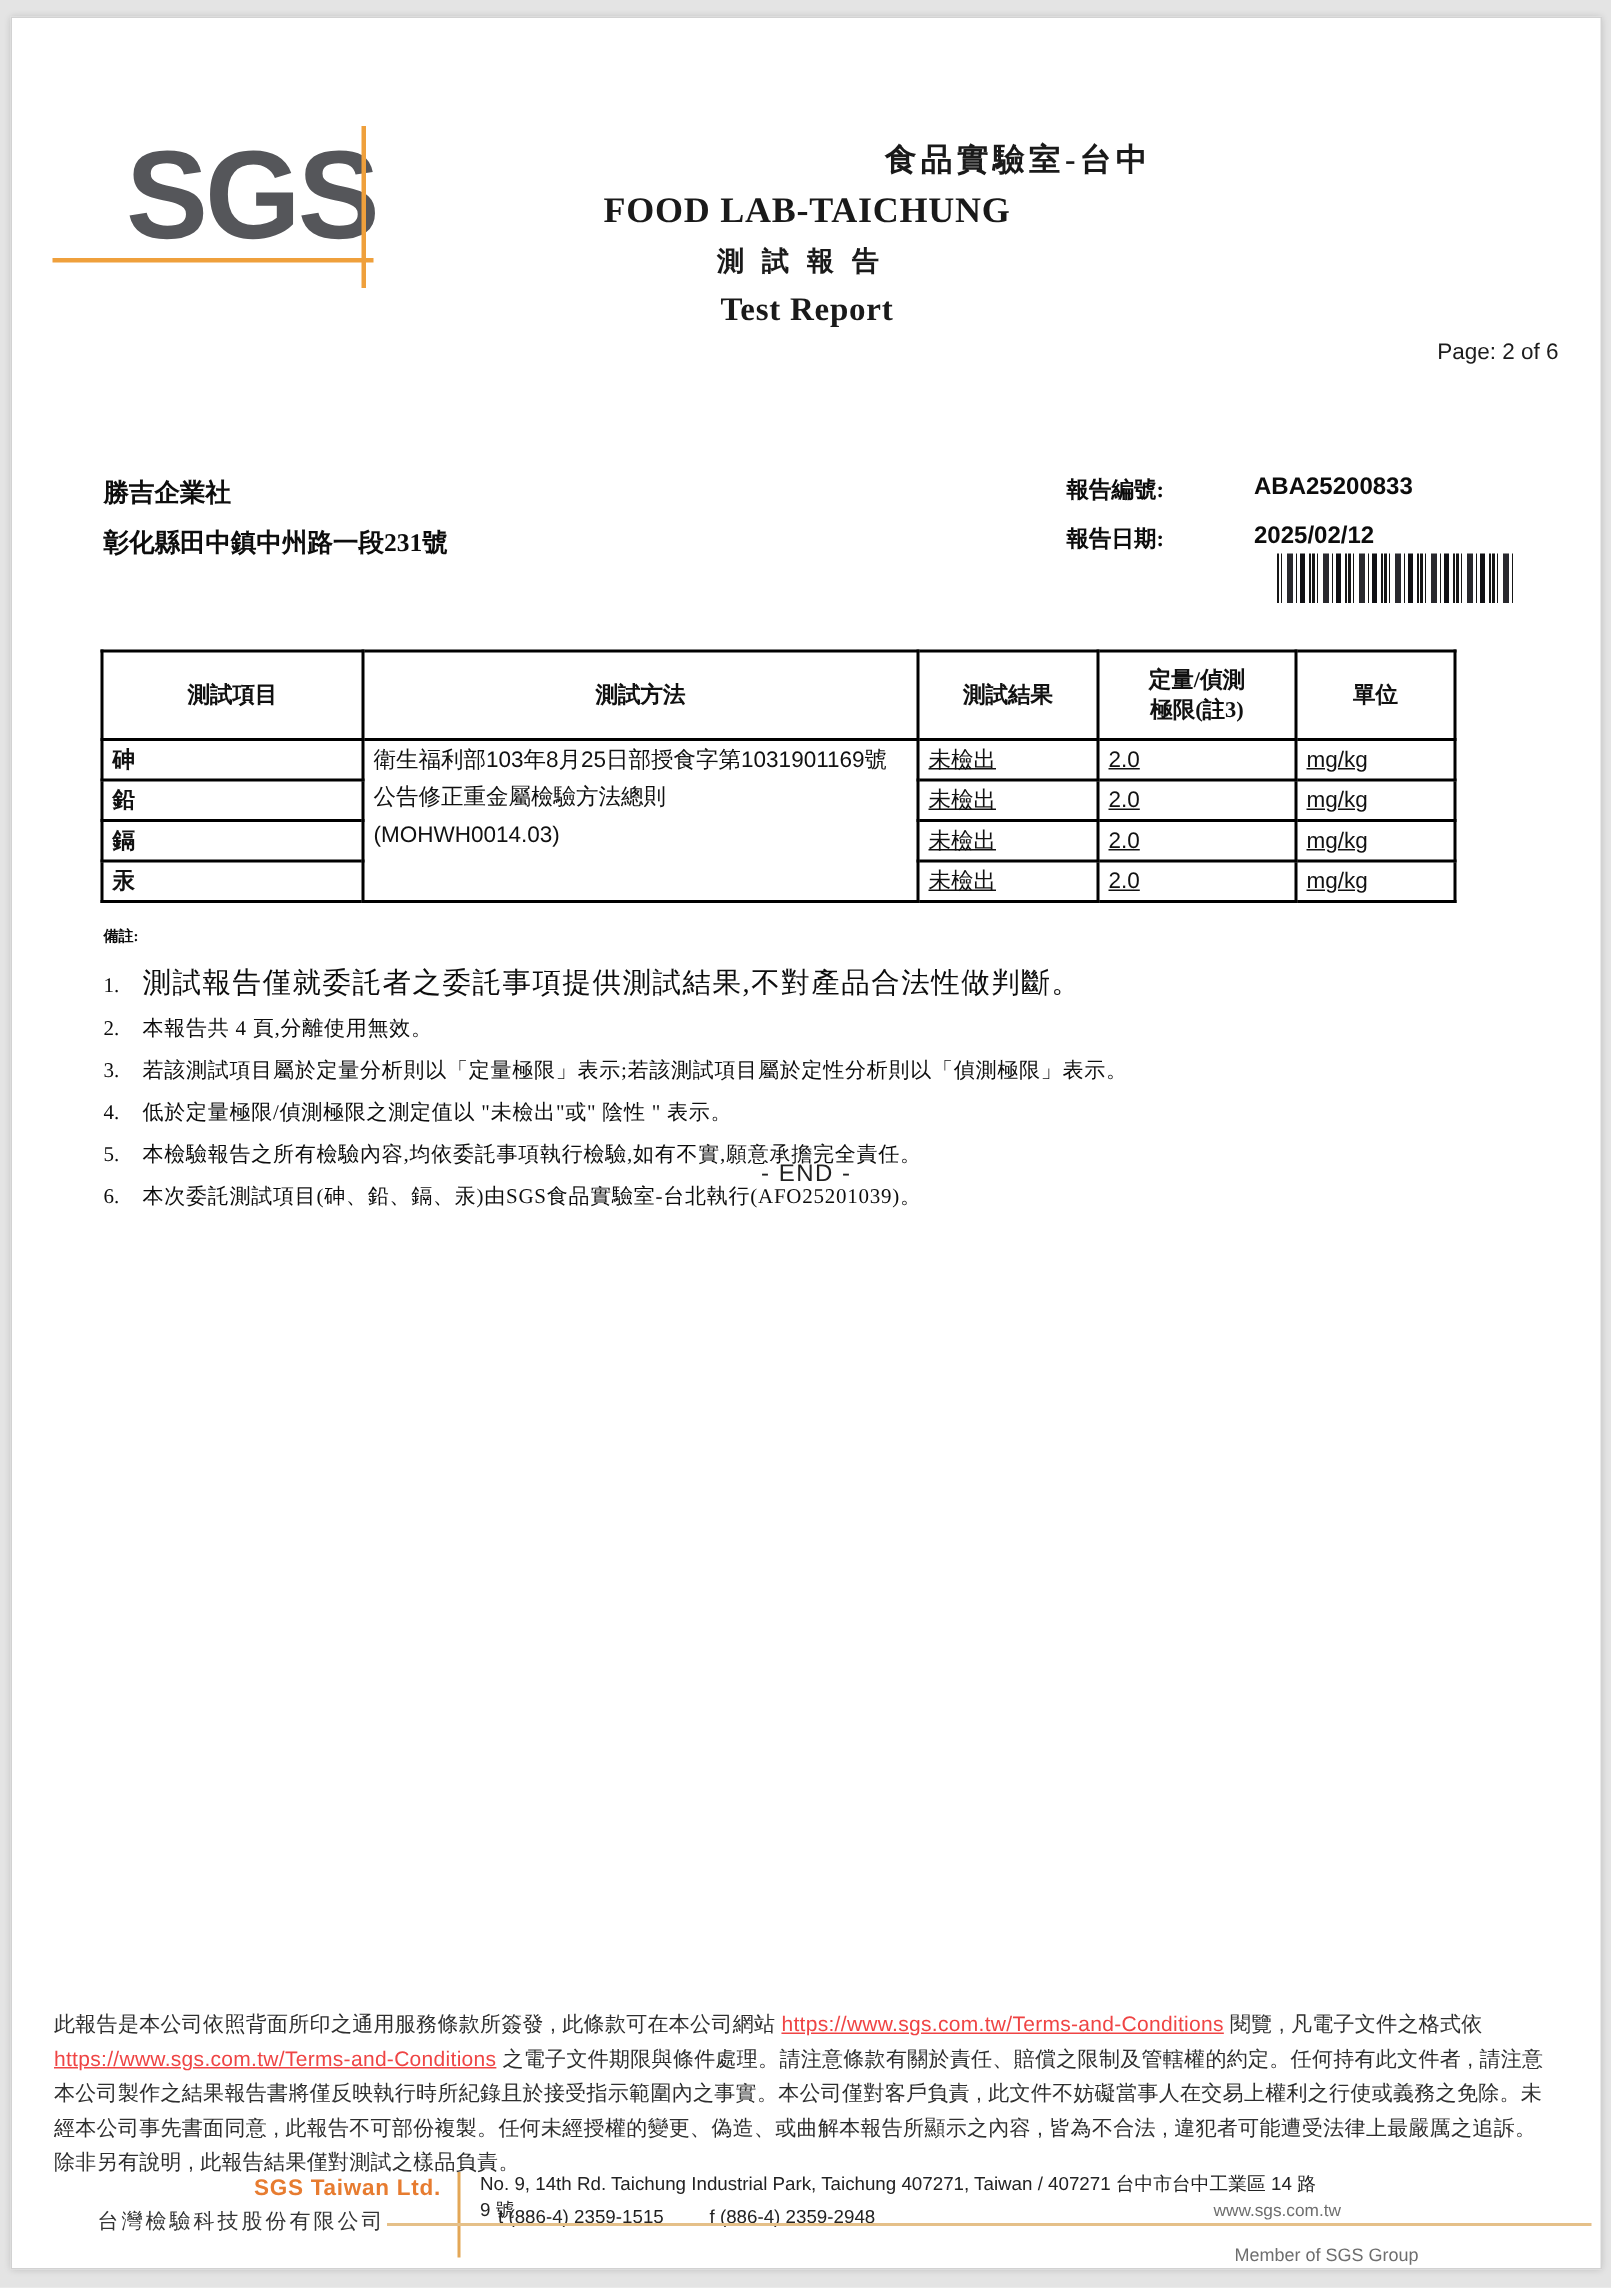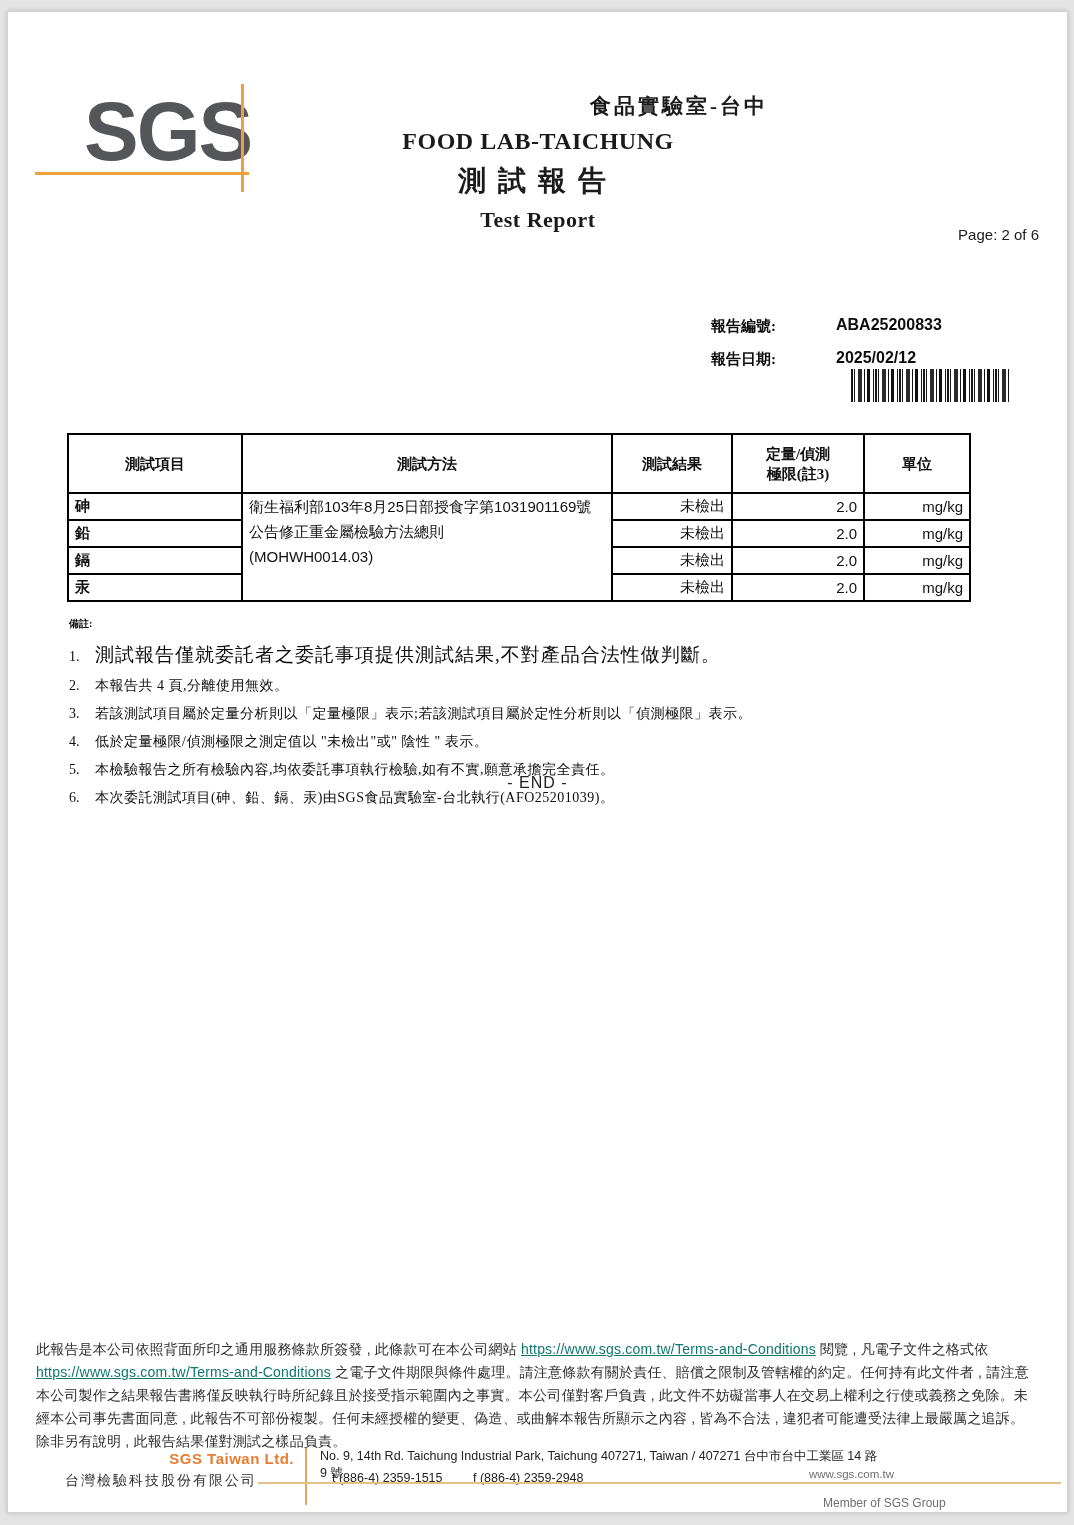--- a/index.html
+++ b/index.html
@@ -11,21 +11,21 @@
   
   .logo-text{position:absolute;left:76px;top:78px;font-family:"Liberation Sans",sans-serif;
              font-weight:700;font-size:82px;line-height:82px;color:#55565a;letter-spacing:-2px;
              transform:scaleY(1.02);}
   .logo-hline{position:absolute;left:27px;top:160px;width:214px;height:3px;background:#efa03c;}
   .logo-vline{position:absolute;left:233px;top:72px;width:3px;height:108px;background:#efa03c;}
   .title-block{position:absolute;left:300px;top:80px;width:460px;text-align:center;
                font-family:"Liberation Serif",serif;font-weight:700;color:#1a1a1a;}
   .title-zh{font-size:21px;letter-spacing:3px;margin-bottom:8px;text-align:right;}
   .title-en{font-size:24px;margin-bottom:7px;letter-spacing:.5px;}
-  .subtitle-zh{font-size:28px;letter-spacing:12px;margin-bottom:7px;}
+  .subtitle-zh{font-size:18px;letter-spacing:12px;margin-bottom:7px;}
   .subtitle-en{font-size:22px;letter-spacing:.5px;}
   .page-num{position:absolute;right:28px;top:214px;font-size:15px;color:#1c1c1c;}
 
   
   .client{position:absolute;left:61px;top:300px;font-family:"Liberation Serif",serif;
           font-weight:700;font-size:17px;line-height:33px;color:#0d0d0d;}
   .meta-label{position:absolute;font-family:"Liberation Serif",serif;font-weight:700;
               font-size:15px;color:#0d0d0d;}
   .meta-value{position:absolute;font-weight:700;font-size:16px;color:#0d0d0d;}
   .barcode{position:absolute;left:843px;top:357px;width:158px;height:33px;
@@ -43,37 +43,37 @@
   .results th{height:57px;font-family:"Liberation Serif",serif;font-weight:700;font-size:15px;
               text-align:center;vertical-align:middle;line-height:20px;}
   .results td{height:25px;font-size:15px;vertical-align:middle;}
   .col-item{width:160px;}
   .col-method{width:356px;}
   .col-result{width:106px;}
   .col-limit{width:118px;}
   .col-unit{width:92px;}
   .cell-item{font-family:"Liberation Serif",serif;font-weight:700;text-align:left;padding-left:14px;}
   .cell-method{vertical-align:top !important;padding-top:3px;line-height:25px;word-break:break-all;margin-top:48px;}
-  .cell-center{text-align:right;}
+  .cell-center{text-align:left;text-decoration:underline;}
 
   
   .notes{position:absolute;left:61px;top:605px;width:900px;font-family:"Liberation Serif",serif;color:#0d0d0d;}
   .notes-label{font-size:10px;font-weight:700;margin-bottom:11px;}
   .note-row{display:flex;align-items:baseline;margin-bottom:10px;}
   .note-num{width:26px;flex-shrink:0;font-size:14px;}
   .note-text{font-size:14px;letter-spacing:.5px;}
   .note-xl .note-text{font-size:19px;letter-spacing:1px;}
   .note-xl{margin-bottom:9px;}
   .end-label{position:absolute;left:0;top:762px;width:1059px;text-align:center;
              font-size:16px;color:#222;letter-spacing:1px;}
 
   
   .disclaimer{position:absolute;left:28px;top:1326px;width:1008px;font-size:14px;
               line-height:23px;color:#2e2e2e;letter-spacing:.2px;}
-  .disclaimer a{color:#0f766e;text-decoration:underline;}
+  .disclaimer a{color:#ef4444;text-decoration:underline;}
 
   
   .f-company-en{position:absolute;left:20px;top:1438px;width:266px;text-align:right;
                 font-weight:700;font-size:15px;color:#e77c30;letter-spacing:.5px;}
   .f-company-zh{position:absolute;left:20px;top:1460px;width:266px;text-align:center;
                 font-family:"Liberation Serif",serif;font-size:14px;color:#333;letter-spacing:2px;}
   .f-vline{position:absolute;left:297px;top:1436px;width:2px;height:57px;background:#e3a757;}
   .f-address{position:absolute;left:312px;top:1436px;font-size:12.5px;color:#222;width:560px;}
   .f-tel{position:absolute;left:312px;top:1459px;font-size:12.5px;color:#222;margin-left:12px;}
   .f-fax{position:absolute;left:465px;top:1459px;font-size:12.5px;color:#222;}
@@ -93,20 +93,24 @@
 
     <div class="title-block">
       <div class="title-zh">食品實驗室-台中</div>
       <div class="title-en">FOOD LAB-TAICHUNG</div>
       <div class="subtitle-zh">測試報告</div>
       <div class="subtitle-en">Test Report</div>
     </div>
 
     <div class="page-num">Page: 2 of 6</div>
 
+    <div class="client">
+      <div>勝吉企業社</div>
+      <div>彰化縣田中鎮中州路一段231號</div>
+    </div>
 
     <div class="meta-label" style="left:703px;top:305px;">報告編號:</div>
     <div class="meta-value" style="left:828px;top:304px;">ABA25200833</div>
     <div class="meta-label" style="left:703px;top:338px;">報告日期:</div>
     <div class="meta-value" style="left:828px;top:337px;">2025/02/12</div>
     <div class="barcode"></div>
 
     <table class="results">
       <tbody>
         <tr>

